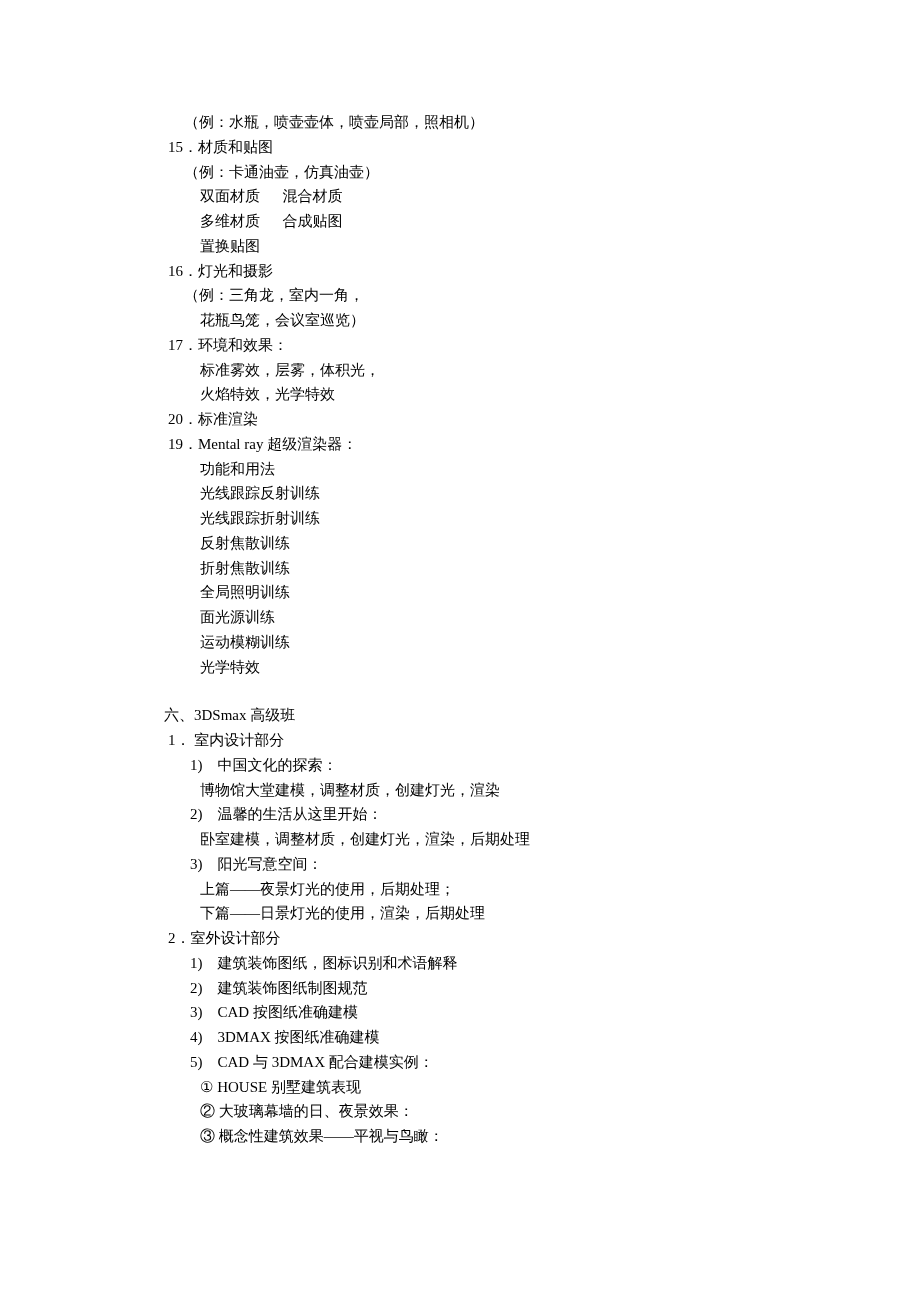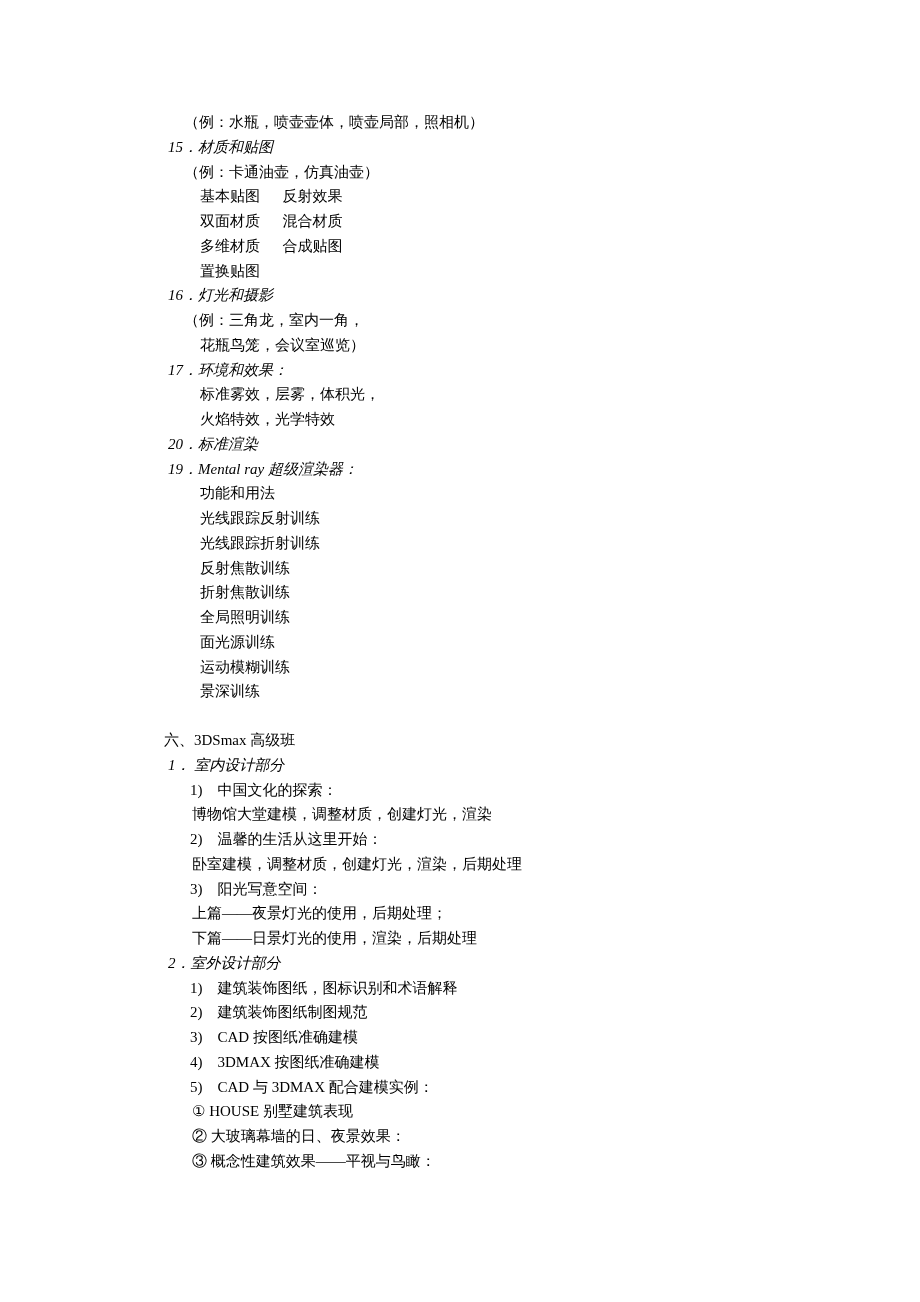--- a/index.html
+++ b/index.html
@@ -14,55 +14,54 @@
   .page {
     width: 920px;
     min-height: 1302px;
     padding: 110px 0 0 0;
     box-sizing: border-box;
   }
   .line {
     white-space: pre;
   }
   .indent-a { padding-left: 184px; }
-  .indent-b { padding-left: 168px; font-style: italic; }
+  .indent-b { padding-left: 168px; }
   .indent-c { padding-left: 200px; }
   .indent-d { padding-left: 152px; margin-left: 12px; }
   .indent-f { padding-left: 190px; }
-  .indent-g { padding-left: 192px; }
+  .indent-g { padding-left: 192px; margin-left: 8px; }
   .blank { height: 24px; }
 </style>
 </head>
 <body>
 
 <div class="page" id="page">
     <div class="line indent-a">（例：水瓶，喷壶壶体，喷壶局部，照相机）</div>
     <div class="line indent-b">15．材质和贴图</div>
     <div class="line indent-a">（例：卡通油壶，仿真油壶）</div>
-    <div class="line indent-c">基本贴图      反射效果</div>
     <div class="line indent-c">双面材质      混合材质</div>
     <div class="line indent-c">多维材质      合成贴图</div>
     <div class="line indent-c">置换贴图</div>
     <div class="line indent-b">16．灯光和摄影</div>
     <div class="line indent-a">（例：三角龙，室内一角，</div>
     <div class="line indent-c">花瓶鸟笼，会议室巡览）</div>
     <div class="line indent-b">17．环境和效果：</div>
     <div class="line indent-c">标准雾效，层雾，体积光，</div>
     <div class="line indent-c">火焰特效，光学特效</div>
     <div class="line indent-b">20．标准渲染</div>
     <div class="line indent-b">19．Mental ray 超级渲染器：</div>
     <div class="line indent-c">功能和用法</div>
     <div class="line indent-c">光线跟踪反射训练</div>
     <div class="line indent-c">光线跟踪折射训练</div>
     <div class="line indent-c">反射焦散训练</div>
     <div class="line indent-c">折射焦散训练</div>
     <div class="line indent-c">全局照明训练</div>
     <div class="line indent-c">面光源训练</div>
     <div class="line indent-c">运动模糊训练</div>
-    <div class="line indent-c">景深训练</div>
+    <div class="line indent-c">光学特效</div>
     <div class="line blank"></div>
     <div class="line indent-d">六、3DSmax 高级班</div>
     <div class="line indent-b">1． 室内设计部分</div>
     <div class="line indent-f">1)    中国文化的探索：</div>
     <div class="line indent-g">博物馆大堂建模，调整材质，创建灯光，渲染</div>
     <div class="line indent-f">2)    温馨的生活从这里开始：</div>
     <div class="line indent-g">卧室建模，调整材质，创建灯光，渲染，后期处理</div>
     <div class="line indent-f">3)    阳光写意空间：</div>
     <div class="line indent-g">上篇——夜景灯光的使用，后期处理；</div>
     <div class="line indent-g">下篇——日景灯光的使用，渲染，后期处理</div>

